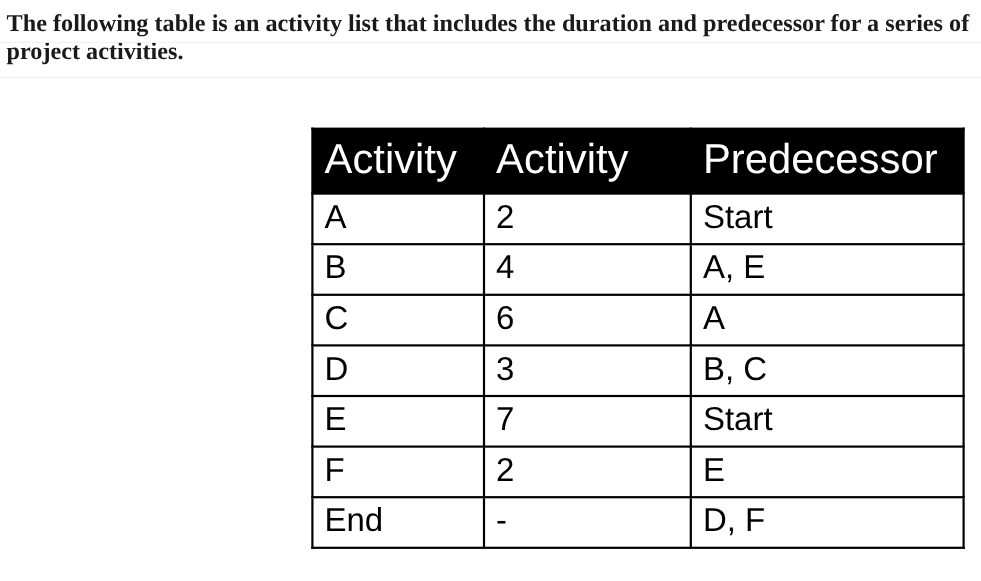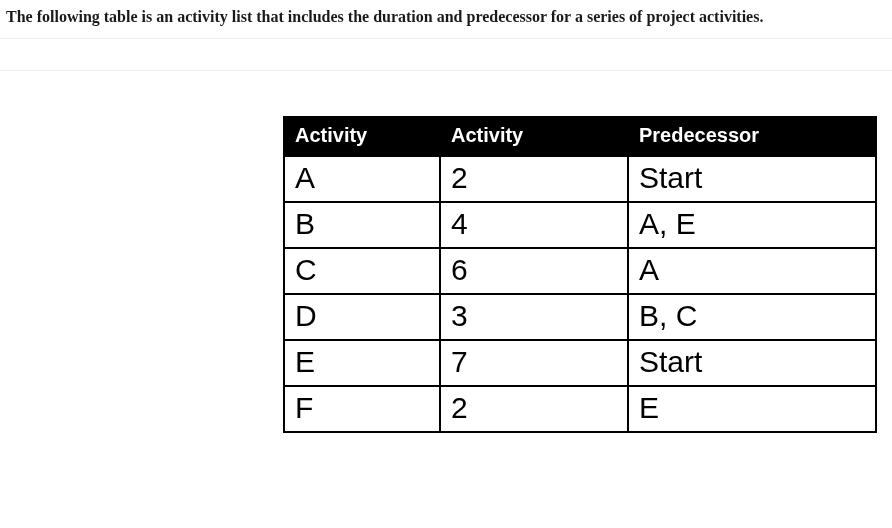--- a/index.html
+++ b/index.html
@@ -11,38 +11,38 @@
       font-family: Arial, Helvetica, sans-serif;
       background: #fff;
       width: 892px;
       height: 528px;
       overflow: hidden;
       position: relative;
     }
     .intro-text {
       font-family: "Times New Roman", Times, serif;
       font-weight: bold;
-      font-size: 16px;
+      font-size: 22px;
       color: #1a1a1a;
       padding: 8px 6px 4px 6px;
     }
     .table-wrap {
       position: absolute;
       left: 283px;
       top: 116px;
     }
     table {
       border-collapse: collapse;
       font-family: Arial, Helvetica, sans-serif;
     }
     thead th {
       background: #000;
       color: #fff;
-      font-weight: bold;
-      font-size: 20px;
+      font-weight: normal;
+      font-size: 38px;
       text-align: left;
       padding: 6px 14px 8px 10px;
       border: 2px solid #000;
     }
     tbody td {
       border: 2px solid #000;
       font-size: 30px;
       color: #000;
       padding: 4px 14px 6px 10px;
       text-align: left;
@@ -109,17 +109,22 @@
       <tr>
         <td>E</td>
         <td>7</td>
         <td>Start</td>
       </tr>
       <tr>
         <td>F</td>
         <td>2</td>
         <td>E</td>
       </tr>
+      <tr>
+        <td>End</td>
+        <td>-</td>
+        <td>D, F</td>
+      </tr>
     </tbody>
   </table>
 </div>
 
 <div class="cutoff-mask"></div>
 
 </body></html>

